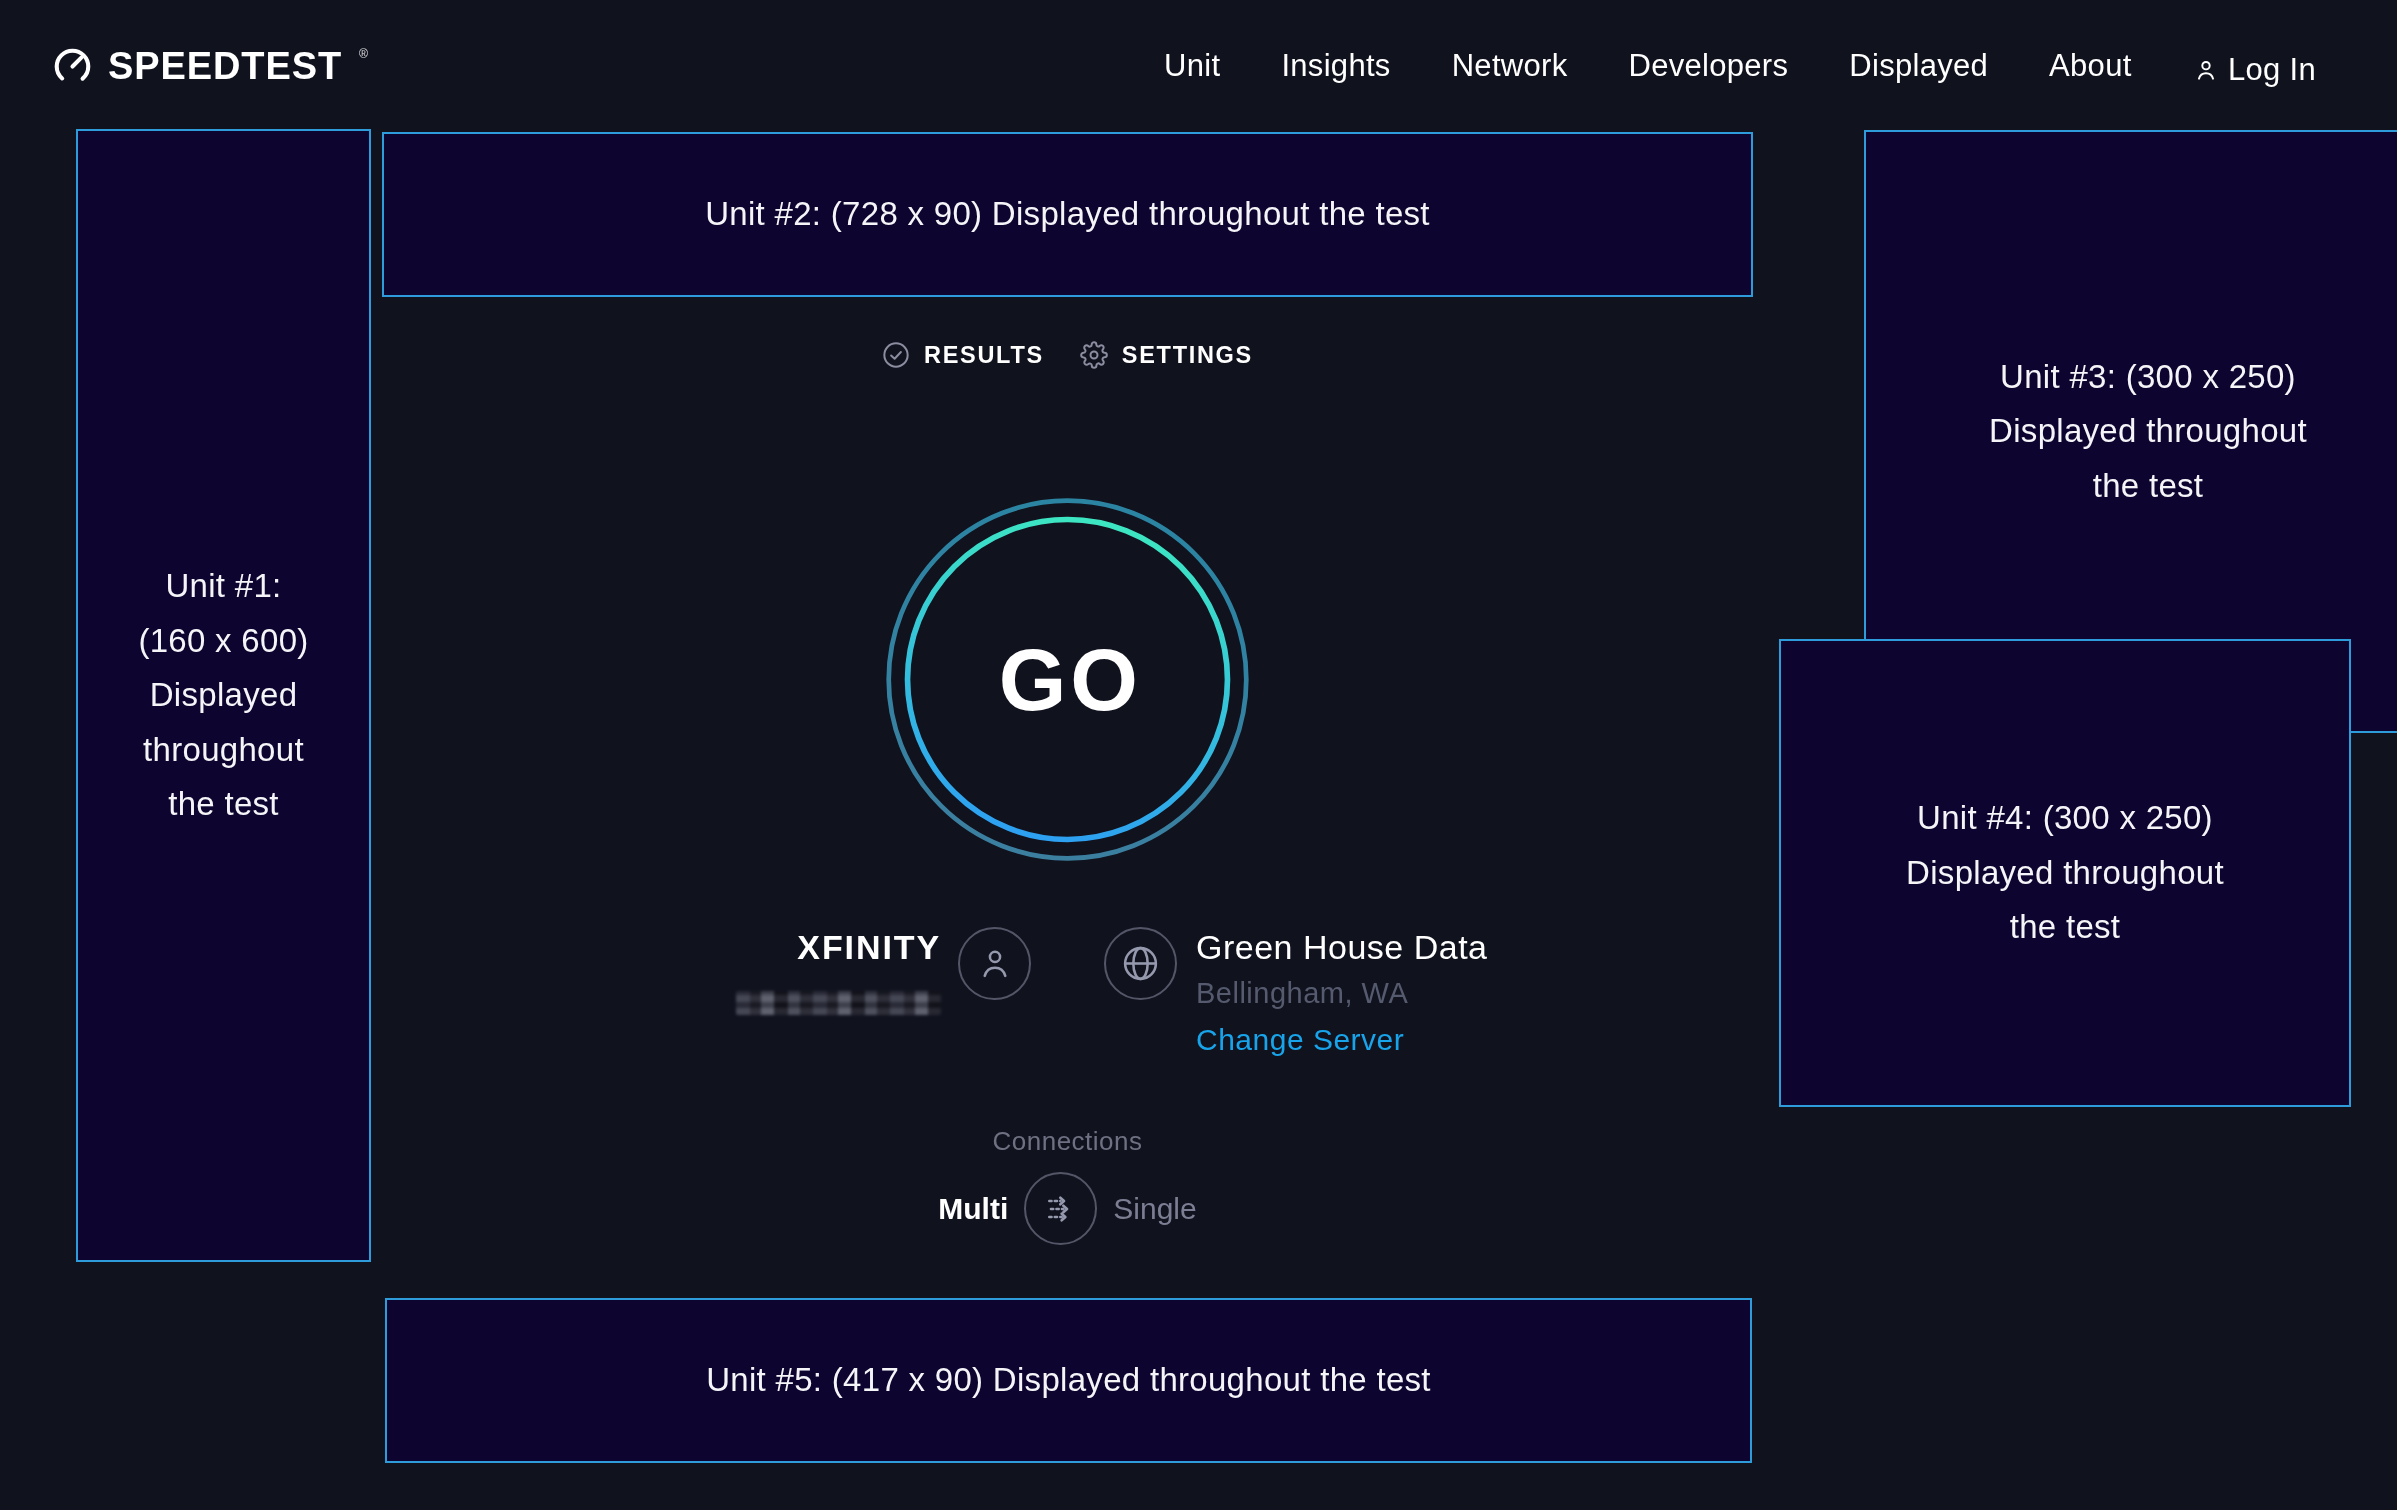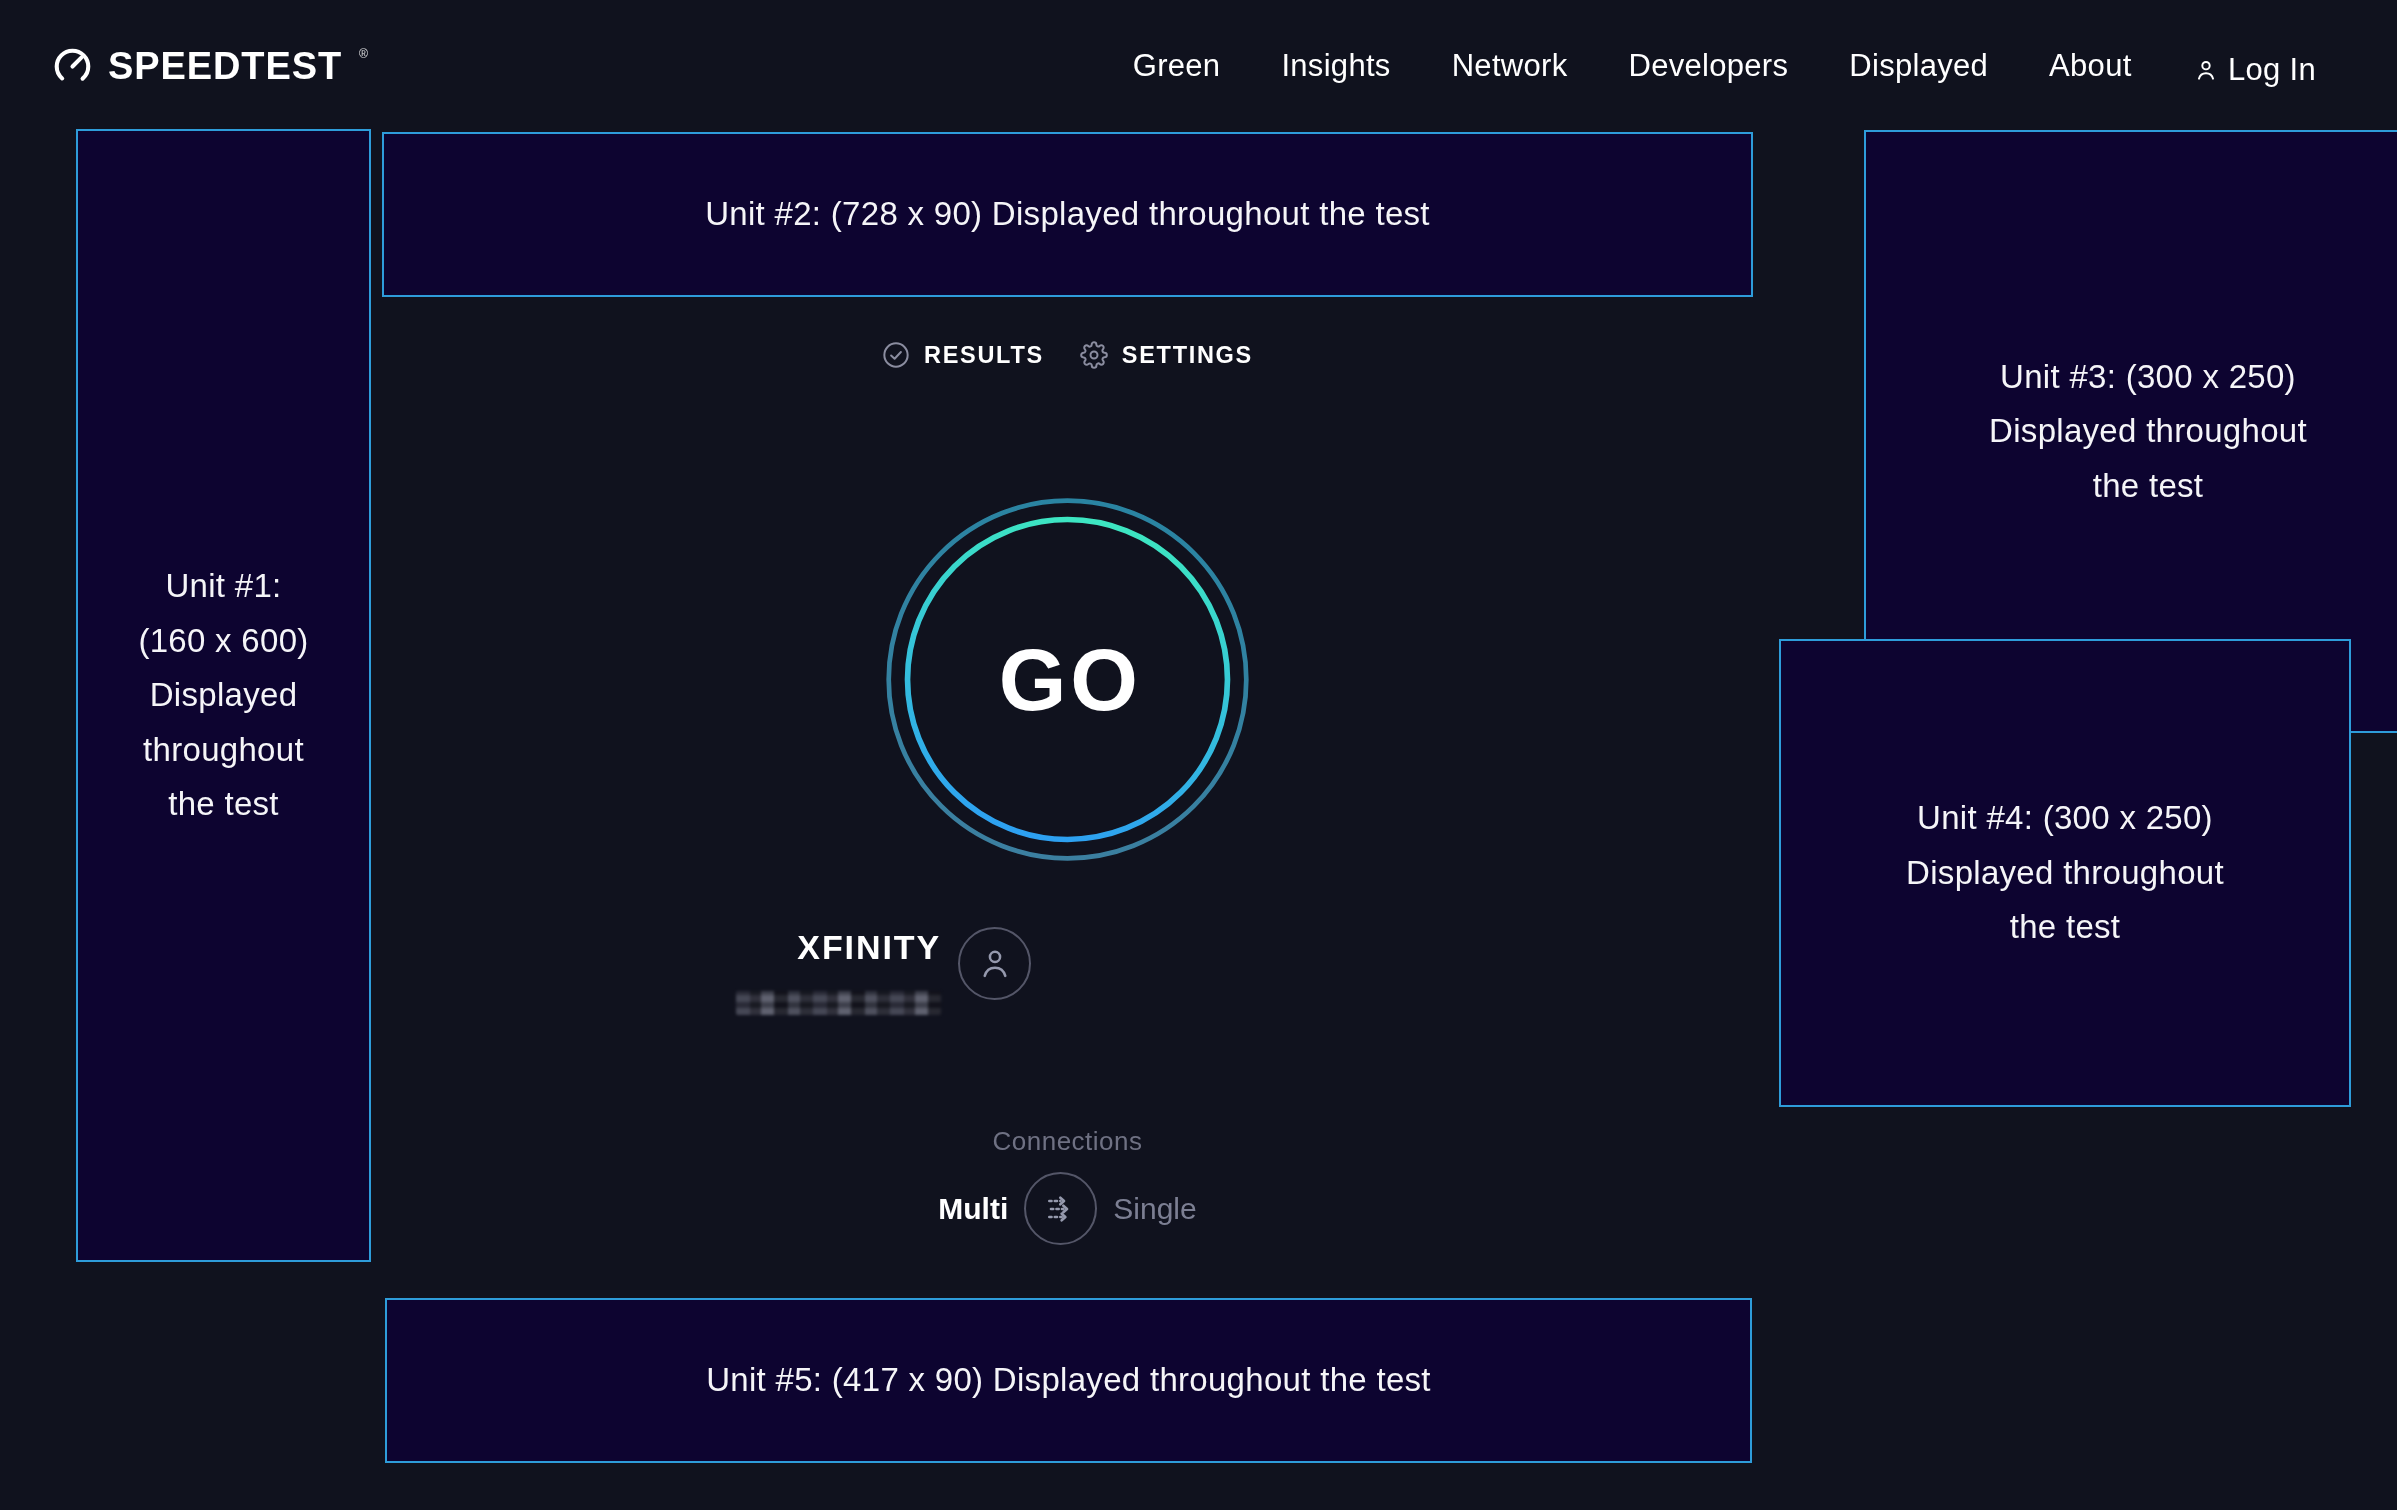--- a/index.html
+++ b/index.html
@@ -101,21 +101,21 @@
   <header class="topbar">
     <div class="logo">
       <svg width="41" height="41" viewBox="0 0 26 26" fill="none">
         <circle cx="13" cy="13" r="10" stroke="#ffffff" stroke-width="2.6" stroke-linecap="round" stroke-dasharray="48.8 14" stroke-dashoffset="-22.7"></circle>
         <line x1="13" y1="13" x2="18.6" y2="7.4" stroke="#ffffff" stroke-width="2.6" stroke-linecap="round"></line>
       </svg>
       <span class="logo-text">SPEEDTEST</span>
       <span class="logo-tm">®</span>
     </div>
     <nav class="nav">
-      <a class="nav-link">Green</a>
+      <a class="nav-link">Unit</a>
       <a class="nav-link">Insights</a>
       <a class="nav-link">Network</a>
       <a class="nav-link">Developers</a>
       <a class="nav-link">Displayed</a>
       <a class="nav-link">About</a>
       <a class="nav-link login">
         <svg width="26" height="26" viewBox="0 0 24 24" fill="none" stroke="#ffffff" stroke-width="1.8" stroke-linecap="round">
           <circle cx="12" cy="8" r="3.4"></circle>
           <path d="M5.5 20c.8-3.2 3.4-5 6.5-5s5.7 1.8 6.5 5"></path>
         </svg>
@@ -181,20 +181,34 @@
       <div class="redacted"></div>
     </div>
     <div class="icon-circle">
       <svg width="38" height="38" viewBox="0 0 24 24" fill="none" stroke="var(--icon-glyph)" stroke-width="1.6" stroke-linecap="round">
         <circle cx="12" cy="7.5" r="3.2"></circle>
         <path d="M5.5 19.5c.9-3.3 3.5-5.2 6.5-5.2s5.6 1.9 6.5 5.2"></path>
       </svg>
     </div>
   </div>
 
+  <div class="server">
+    <div class="icon-circle">
+      <svg width="41" height="41" viewBox="0 0 24 24" fill="none" stroke="var(--icon-glyph)" stroke-width="1.5">
+        <circle cx="12" cy="12" r="9"></circle>
+        <ellipse cx="12" cy="12" rx="4.2" ry="9"></ellipse>
+        <line x1="3" y1="12" x2="21" y2="12"></line>
+      </svg>
+    </div>
+    <div class="server-col">
+      <div class="server-name">Green House Data</div>
+      <div class="server-loc">Bellingham, WA</div>
+      <div class="server-change">Change Server</div>
+    </div>
+  </div>
 
   <div class="connections-label">Connections</div>
   <div class="conn-row">
     <span class="conn-multi">Multi</span>
     <div class="icon-circle conn-toggle">
       <svg width="40" height="40" viewBox="0 0 24 24" fill="none" stroke="var(--icon-glyph)" stroke-width="1.6" stroke-linecap="round" stroke-linejoin="round">
         <line x1="5" y1="7.2" x2="11.6" y2="7.2" stroke-dasharray="1.3 2"></line>
         <path d="M11.6 5.2 13.8 7.2 11.6 9.2"></path>
         <line x1="6" y1="12" x2="13.4" y2="12" stroke-dasharray="1.3 2"></line>
         <path d="M13.4 10 15.6 12 13.4 14"></path>

